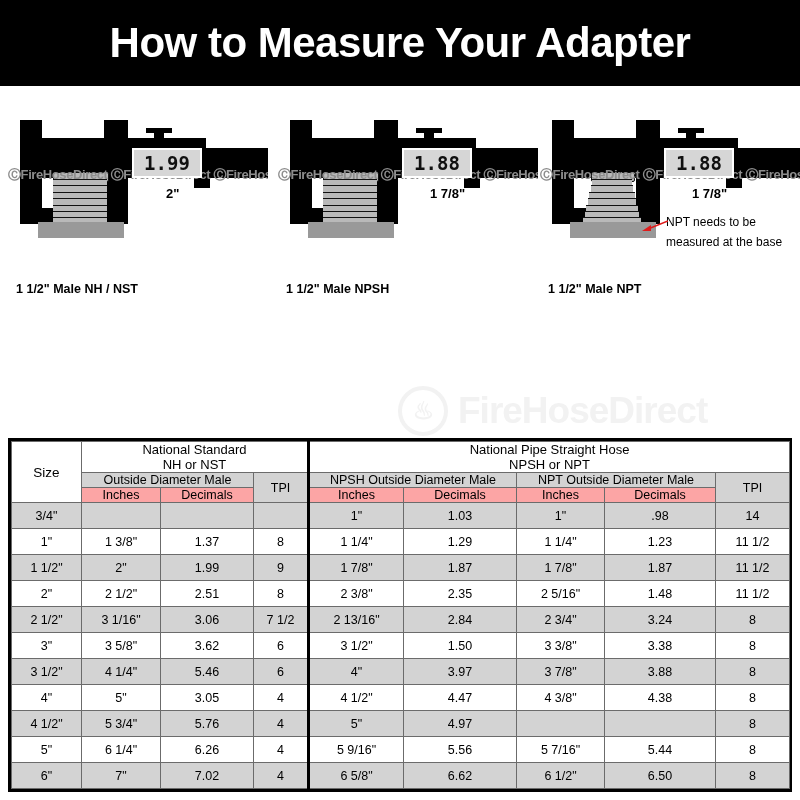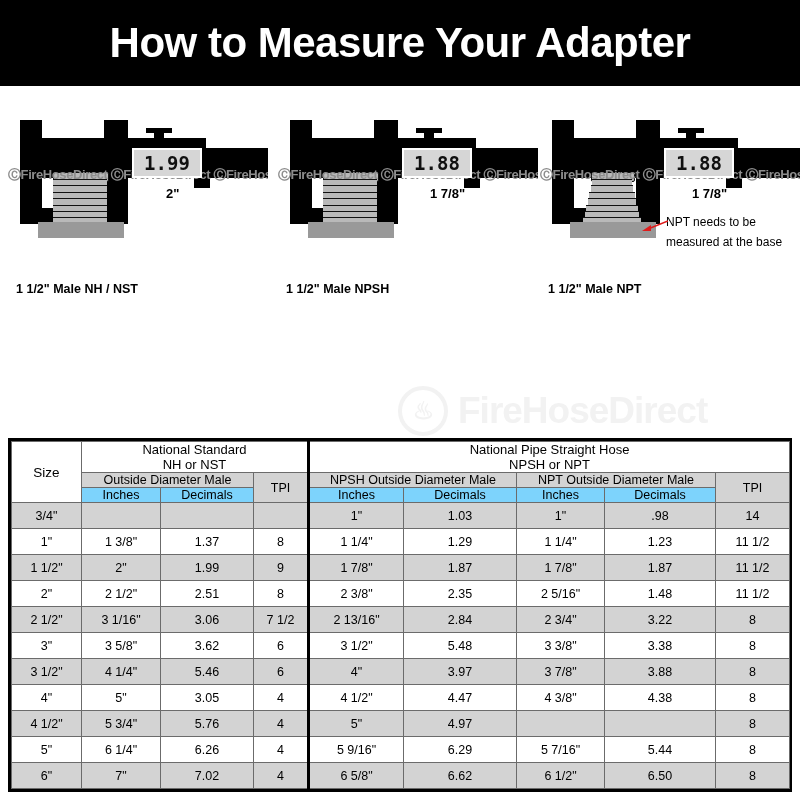--- a/index.html
+++ b/index.html
@@ -113,21 +113,21 @@
     width:100%;height:100%;border-collapse:collapse;
     font-size:12.5px;color:#000;table-layout:fixed;
   }
   table.threads th, table.threads td{
     border:1px solid #6b6b6b;text-align:center;vertical-align:middle;
     padding:0;font-weight:normal;
   }
   table.threads th{font-weight:normal;}
   .grp-head{font-size:13px;background:#fff;line-height:15px;}
   .sub-head{background:#d3d3d3;font-size:12.5px;}
-  .unit-head{background:#7dd3fc;font-size:12.5px;}
+  .unit-head{background:#fca5a5;font-size:12.5px;}
   .size-cell{font-weight:bold;}
   tr.shaded td{background:#d3d3d3;}
   tr.plain td{background:#ffffff;}
   td.size-cell, th.size-head{}
   .thick-left{border-left:3px solid #000 !important;}
   th.size-head{font-weight:bold;font-size:13.5px;background:#fff;}
 </style>
 </head>
 <body>
 
@@ -364,30 +364,30 @@
             <td>11 1/2</td>
           </tr>
           <tr class="shaded">
             <td class="size-cell">2 1/2"</td>
             <td>3 1/16"</td>
             <td>3.06</td>
             <td>7 1/2</td>
             <td class="thick-left">2 13/16"</td>
             <td>2.84</td>
             <td>2 3/4"</td>
-            <td>3.22</td>
+            <td>3.24</td>
             <td>8</td>
           </tr>
           <tr class="plain">
             <td class="size-cell">3"</td>
             <td>3 5/8"</td>
             <td>3.62</td>
             <td>6</td>
             <td class="thick-left">3 1/2"</td>
-            <td>5.48</td>
+            <td>1.50</td>
             <td>3 3/8"</td>
             <td>3.38</td>
             <td>8</td>
           </tr>
           <tr class="shaded">
             <td class="size-cell">3 1/2"</td>
             <td>4 1/4"</td>
             <td>5.46</td>
             <td>6</td>
             <td class="thick-left">4"</td>
@@ -417,21 +417,21 @@
             <td></td>
             <td></td>
             <td>8</td>
           </tr>
           <tr class="plain">
             <td class="size-cell">5"</td>
             <td>6 1/4"</td>
             <td>6.26</td>
             <td>4</td>
             <td class="thick-left">5 9/16"</td>
-            <td>6.29</td>
+            <td>5.56</td>
             <td>5 7/16"</td>
             <td>5.44</td>
             <td>8</td>
           </tr>
           <tr class="shaded">
             <td class="size-cell">6"</td>
             <td>7"</td>
             <td>7.02</td>
             <td>4</td>
             <td class="thick-left">6 5/8"</td>

